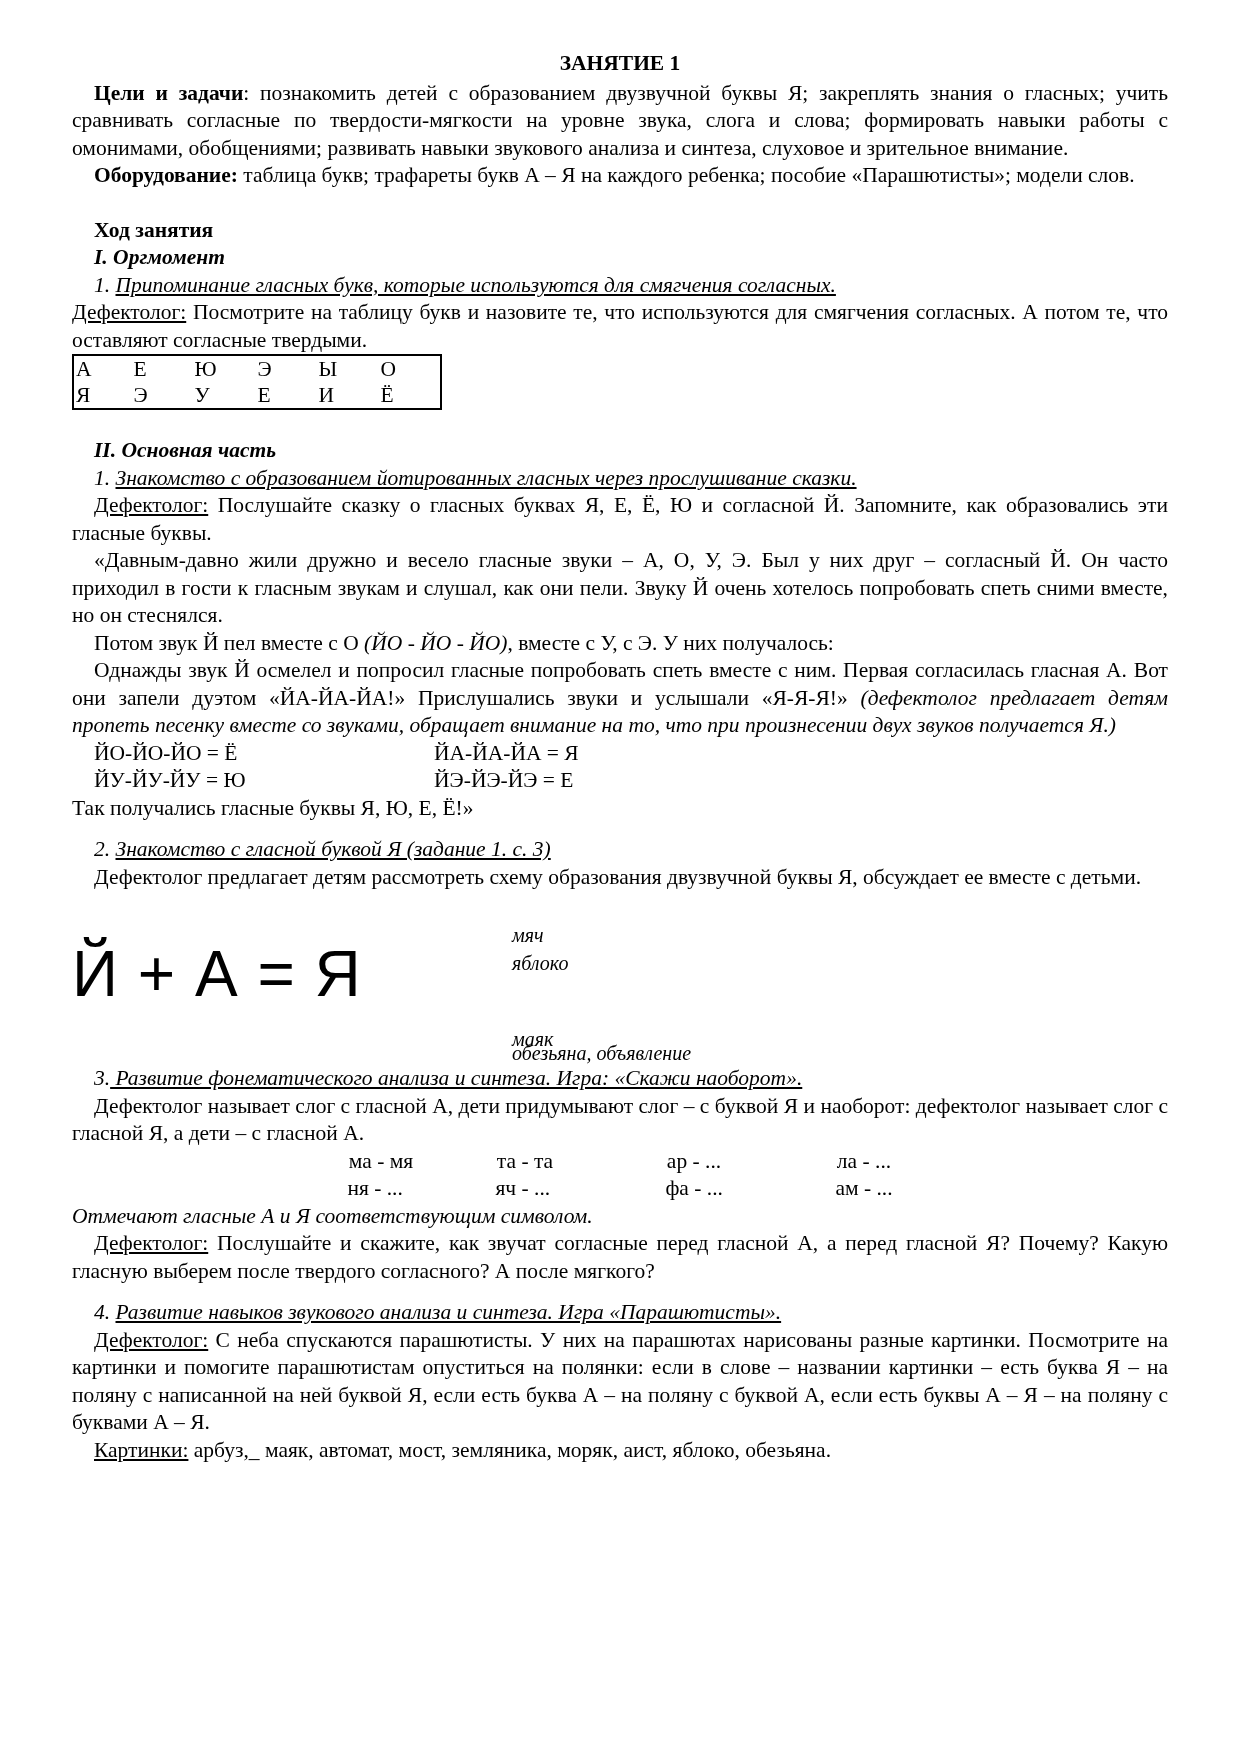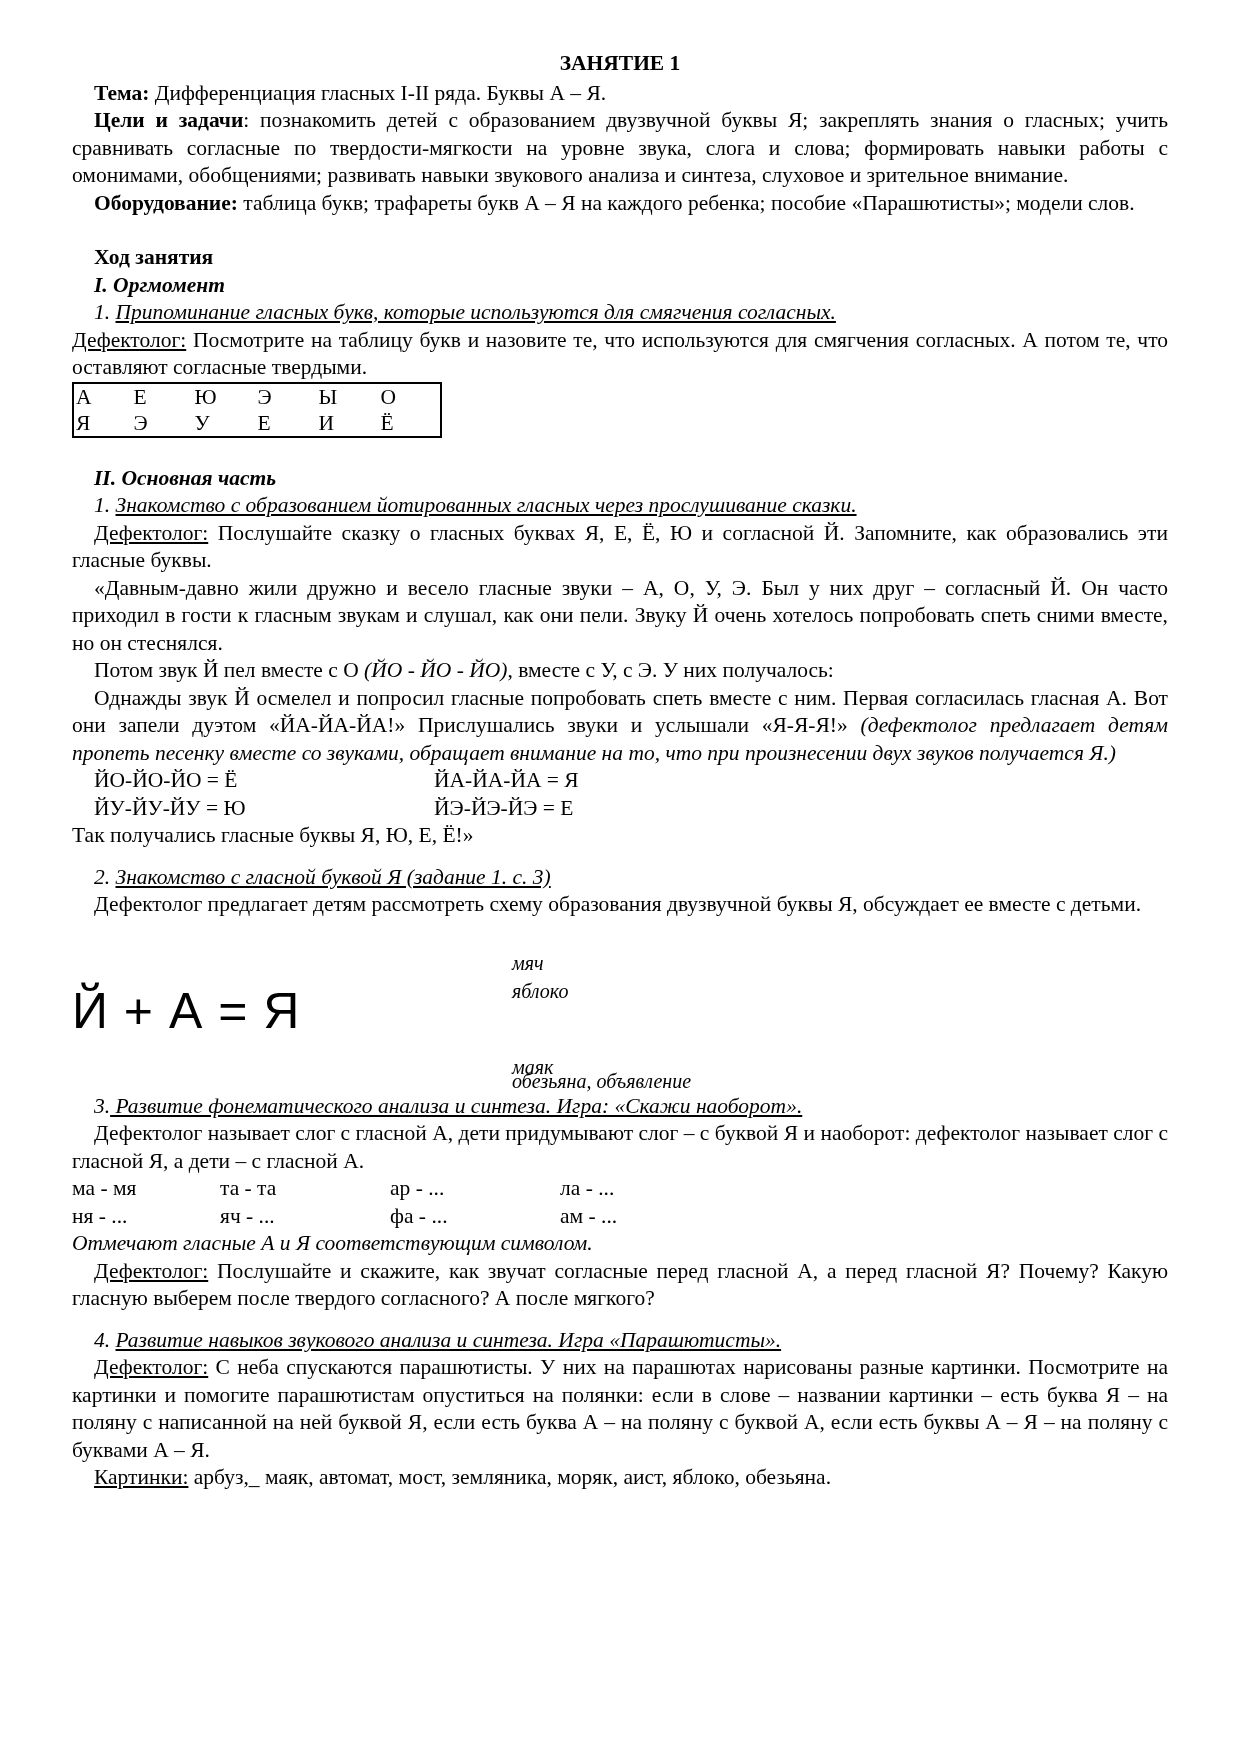--- a/index.html
+++ b/index.html
@@ -18,45 +18,44 @@
   .gap { height: 27px; }
   .gap-s { height: 14px; }
   table.letters {
     border: 2px solid #000; border-collapse: collapse; margin: 0 0 0 0;
     width: 370px;
   }
   table.letters td { padding: 0 2px; line-height: 26px; width: 70px; text-align: left; font-size: 21.5px; }
   table.letters td:first-child { width: 65px; }
   .pair-row { display: flex; line-height: 27.5px; padding-left: 22px; }
   .pair-row .c1 { width: 340px; }
-  .syll-row { display: flex; line-height: 27.5px; }
+  .syll-row { display: flex; line-height: 27.5px; justify-content: center; }
   .syll-row span { display: inline-block; }
   .syll-row .s1 { width: 148px; }
   .syll-row .s2 { width: 170px; }
   .syll-row .s3 { width: 170px; }
   .formula-block { position: relative; height: 160px; }
   .formula {
-    position: absolute; left: 0; top: 57px;
+    position: absolute; left: 0; top: 48px;
     font-family: "Liberation Sans", "DejaVu Sans", sans-serif;
-    font-size: 50px; letter-spacing: 1px; line-height: 70px;
+    font-size: 64px; letter-spacing: 1px; line-height: 70px;
   }
   .words { position: absolute; left: 440px; font-style: italic; font-size: 20px; margin-top: 31px; }
   .w1 { top: 2px; }
   .w2 { top: 30px; }
   .w3 { top: 106px; }
   .w4 { top: 120px; }
 </style>
 </head>
 <body>
 
 <div class="page">
 
   <p class="title">ЗАНЯТИЕ 1</p>
 
-  <p class="indent"><span class="b">Тема:</span><span> Дифференциация гласных I-II ряда. Буквы А – Я.</span></p>
 
   <p class="indent"><span class="b">Цели и задачи</span><span>: познакомить детей с образованием двузвучной буквы Я; закреплять знания о гласных; учить сравнивать согласные по твердости-мягкости на уровне звука, слога и слова; формировать навыки работы с омонимами, обобщениями; развивать навыки звукового анализа и синтеза, слуховое и зрительное внимание.</span></p>
 
   <p class="indent"><span class="b">Оборудование:</span><span> таблица букв; трафареты букв А – Я на каждого ребенка; пособие «Парашютисты»; модели слов.</span></p>
 
   <div class="gap"></div>
 
   <p class="indent b">Ход занятия</p>
   <p class="indent b i">I. Оргмомент</p>
   <p class="indent i"><span>1. </span><span class="u">Припоминание гласных букв, которые используются для смягчения согласных.</span></p>

